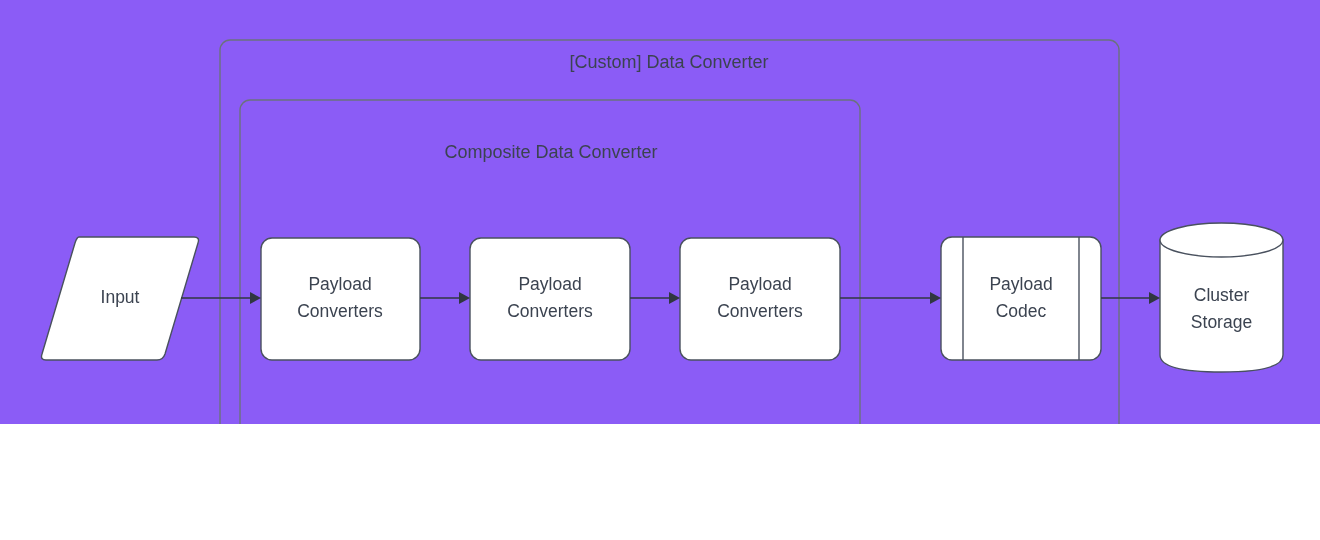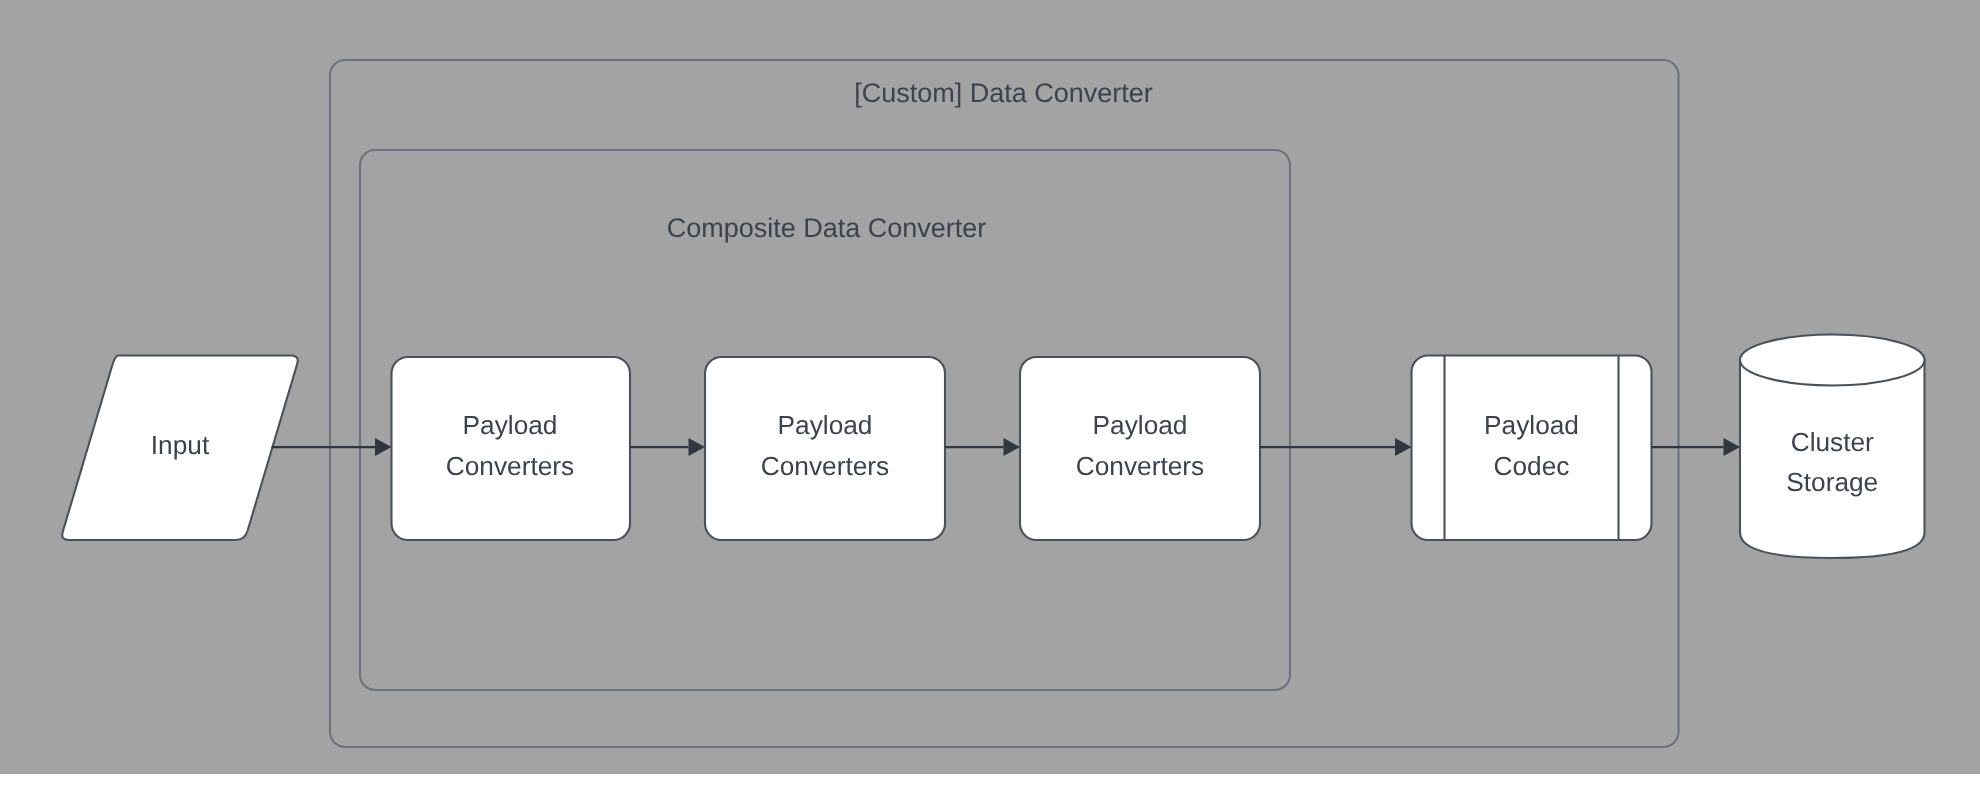--- a/index.html
+++ b/index.html
@@ -6,22 +6,22 @@
     margin: 0;
     padding: 0;
     background: #ffffff;
   }
   body {
     font-family: "Liberation Sans", sans-serif;
   }
   #canvas {
     position: relative;
     width: 1320px;
-    height: 516px;
-    background: #a3a3a3;
+    height: 424px;
+    background: #8b5cf6;
     overflow: hidden;
     text-align: center;
   }
   #diagram-svg {
     position: absolute;
     left: 0;
     top: 0;
   }
   .shape-stroke {
     fill: #ffffff;

